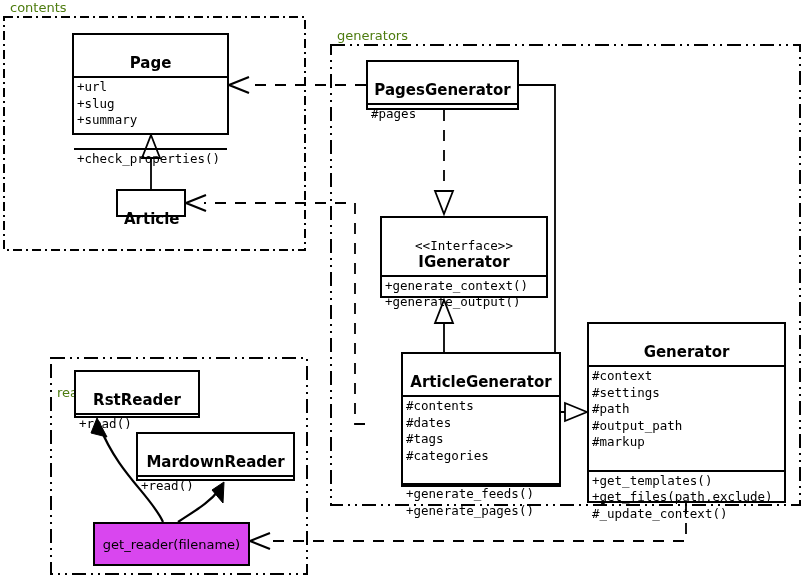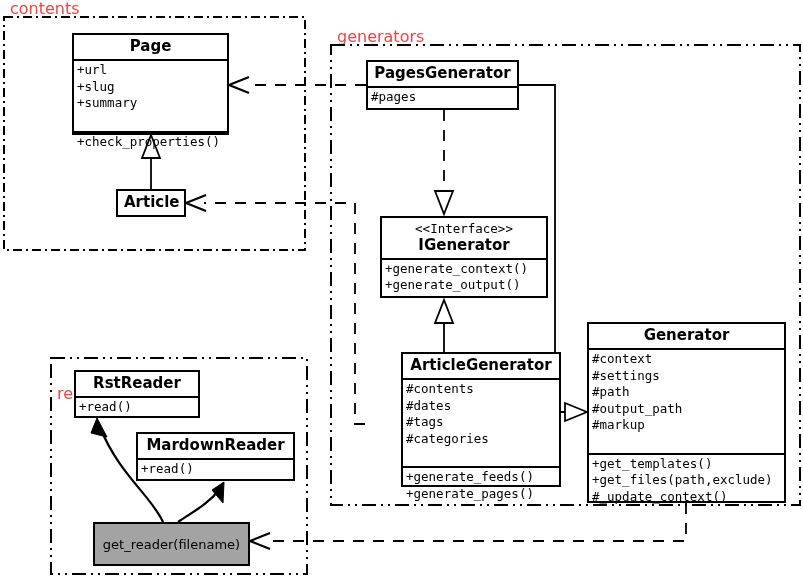--- a/index.html
+++ b/index.html
@@ -8,48 +8,48 @@
     width:803px;height:579px;position:relative;overflow:hidden;
     -webkit-font-smoothing:none;
   }
   #canvas{position:absolute;left:0;top:0;width:803px;height:579px;}
   svg.layer{position:absolute;left:0;top:0;width:803px;height:579px;overflow:visible;}
 
   
   .pkg{position:absolute;box-sizing:border-box;background:transparent;}
   .pkg-label{
     position:absolute;font-family:"DejaVu Sans", sans-serif;
-    font-size:16px;color:#ef4444;white-space:nowrap;line-height:1;
+    font-size:13px;color:#4d7c0f;white-space:nowrap;line-height:1;
   }
 
   
   .cls{
     position:absolute;box-sizing:border-box;
     border:2px solid #000;background:#fff;
   }
   .cls-name{
     box-sizing:border-box;
     text-align:center;font-weight:bold;font-size:15px;
     font-family:"DejaVu Sans", sans-serif;
-    color:#000;padding:3px 6px 4px 6px;line-height:1.15;
+    color:#000;padding:20px 6px 4px 6px;line-height:1.15;
   }
   .stereo{
     display:block;font-weight:normal;font-size:12.5px;
     font-family:"DejaVu Sans Mono", monospace;line-height:1.25;
   }
   .cls-sec{
     box-sizing:border-box;border-top:2px solid #000;
     padding:1px 2px 19px 3px;
   }
   .cls-sec div{
     font-family:"DejaVu Sans Mono", monospace;
     font-size:12.5px;line-height:1.32;color:#000;white-space:pre;
   }
   .plain-box{
-    position:absolute;box-sizing:border-box;border:2px solid #000;background:#a3a3a3;
+    position:absolute;box-sizing:border-box;border:2px solid #000;background:#d946ef;
     display:flex;align-items:center;justify-content:center;
   }
   .plain-box span{font-size:13px;font-family:"DejaVu Sans", sans-serif;color:#000;}
 </style>
 </head>
 <body>
 
 <div id="canvas">
 
   <div class="pkg" id="pkg-contents"></div>

